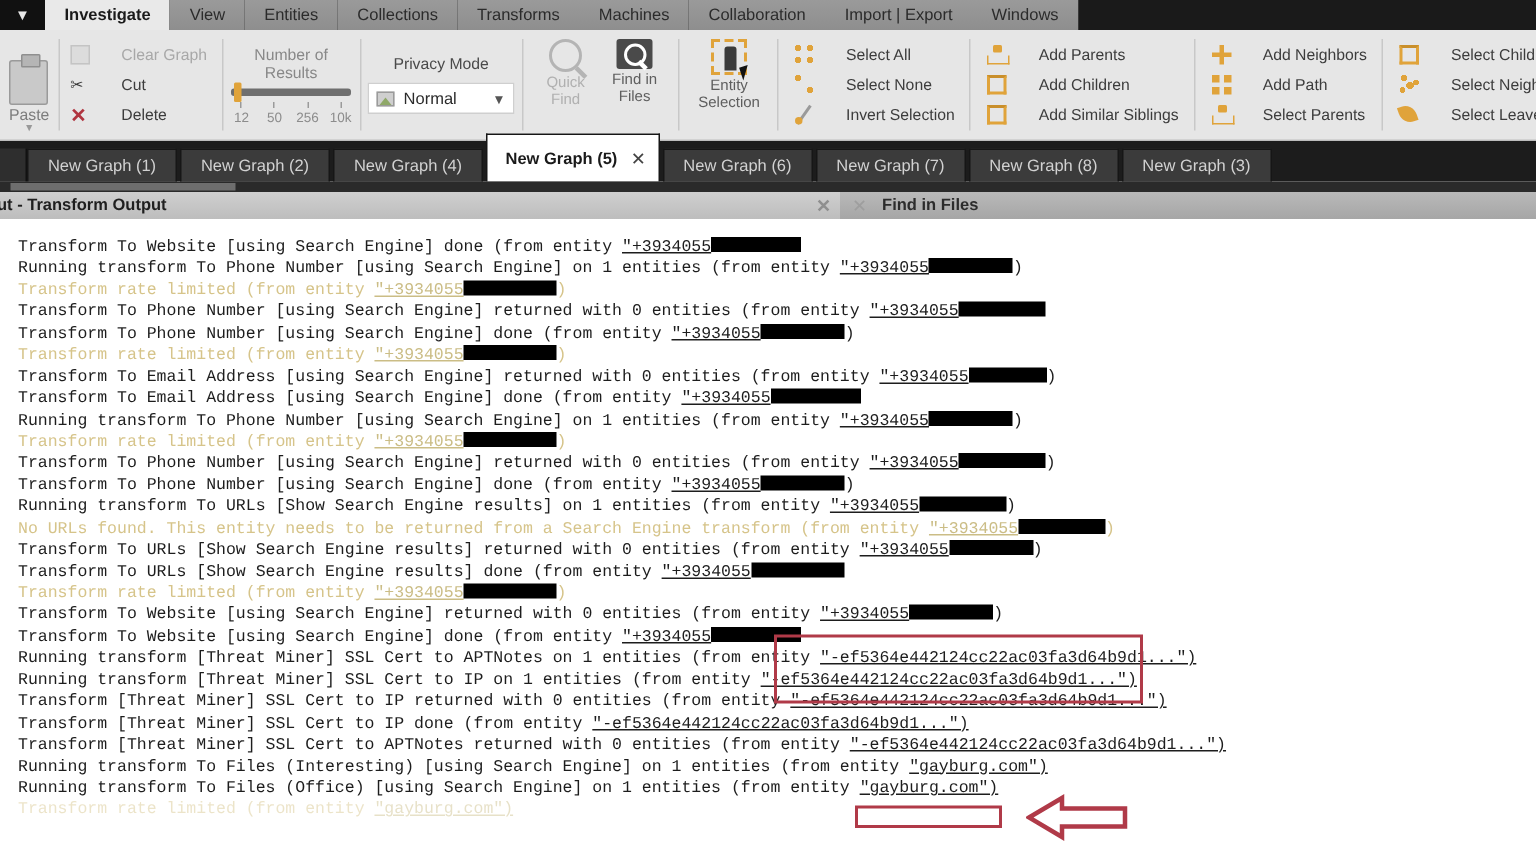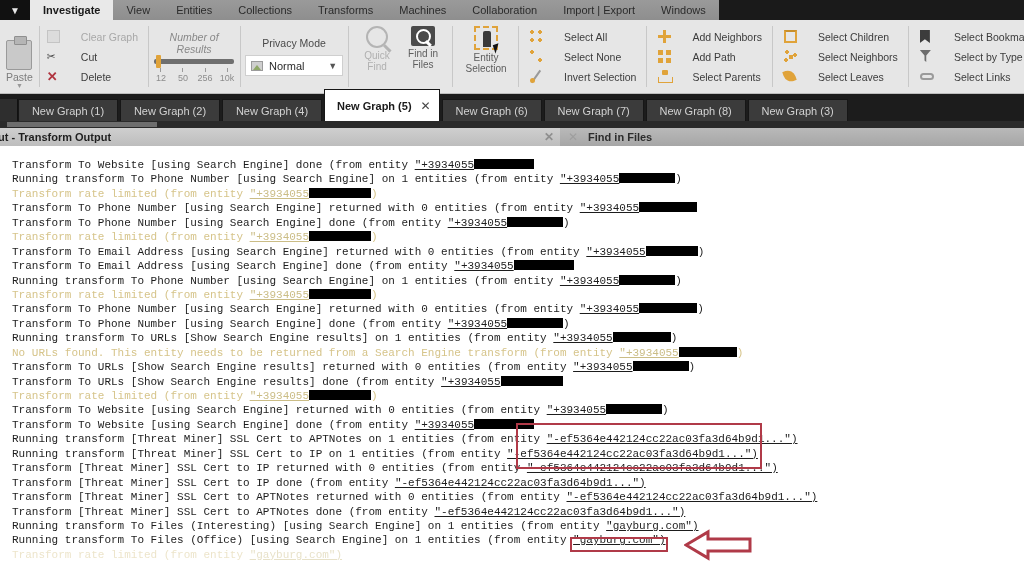--- a/index.html
+++ b/index.html
@@ -65,21 +65,21 @@
   }
   .paste-ico::before {
     content:""; position: absolute; top:-5px; left: 7px; width: 11px; height: 7px;
     background: #b5b5b5; border:1px solid #8f8f8f; border-radius:1px;
   }
   .paste-lbl { font-size: 10.5px; color: #7d7d7d; text-align: center; }
   .caret-sm { font-size: 7px; color:#999; text-align:center; line-height:6px;}
 
   
   .slider-group { width: 92px; align-items: center; }
-  .sg-title { font-size:10.5px; color:#888; text-align:center; margin-bottom:4px;font-style:italic;}
+  .sg-title { font-size:10.5px; color:#888; text-align:center; margin-bottom:4px;}
   .slider-track { width: 80px; height: 5px; background: #6f6f6f; border-radius:2px;
                   position: relative; margin-bottom: 4px;}
   .slider-knob { position:absolute; left: 2px; top:-4px; width: 5px; height: 13px;
                  background:#e0a33a; border-radius:1px;}
   .ticks { display:flex; width: 84px; justify-content: space-between;
            font-size: 9px; color:#8c8c8c; }
   .ticks .tk { text-align:center; width: 18px;}
   .tickmarks { display:flex; width: 84px; justify-content: space-between; margin-bottom:1px;}
   .tickmarks span { width:1px; height:4px; background:#9a9a9a; display:block; margin:0 8px;}
 
@@ -338,20 +338,34 @@
     <div class="rbtn">
       <span class="icon ic-dots-o"></span>
       <span>Select None</span>
     </div>
     <div class="rbtn">
       <span class="icon ic-slash"></span>
       <span>Invert Selection</span>
     </div>
   </div>
 
+  <div class="rgroup" style="padding-left:8px;">
+    <div class="rbtn">
+      <span class="icon ic-tree"></span>
+      <span>Add Parents</span>
+    </div>
+    <div class="rbtn">
+      <span class="icon ic-box"></span>
+      <span>Add Children</span>
+    </div>
+    <div class="rbtn">
+      <span class="icon ic-box"></span>
+      <span>Add Similar Siblings</span>
+    </div>
+  </div>
 
   <div class="rgroup" style="padding-left:8px;">
     <div class="rbtn">
       <span class="icon ic-plus"></span>
       <span>Add Neighbors</span>
     </div>
     <div class="rbtn">
       <span class="icon ic-4sq"></span>
       <span>Add Path</span>
     </div>
@@ -465,21 +479,20 @@
     <div class="ln">Transform To URLs [Show Search Engine results] returned with 0 entities (from entity <span class="ent">"+3934055</span><span class="redact" style="width: 56px;"></span>)</div>
     <div class="ln">Transform To URLs [Show Search Engine results] done (from entity <span class="ent">"+3934055</span><span class="redact" style="width: 62px;"></span></div>
     <div class="ln warn">Transform rate limited (from entity <span class="ent">"+3934055</span><span class="redact" style="width: 62px;"></span>)</div>
     <div class="ln">Transform To Website [using Search Engine] returned with 0 entities (from entity <span class="ent">"+3934055</span><span class="redact" style="width: 56px;"></span>)</div>
     <div class="ln">Transform To Website [using Search Engine] done (from entity <span class="ent">"+3934055</span><span class="redact" style="width: 60px;"></span></div>
     <div class="ln">Running transform [Threat Miner] SSL Cert to APTNotes on 1 entities (from entity <span class="ent">"-ef5364e442124cc22ac03fa3d64b9d1...")</span></div>
     <div class="ln">Running transform [Threat Miner] SSL Cert to IP on 1 entities (from entity <span class="ent">"-ef5364e442124cc22ac03fa3d64b9d1...")</span></div>
     <div class="ln">Transform [Threat Miner] SSL Cert to IP returned with 0 entities (from entity <span class="ent">"-ef5364e442124cc22ac03fa3d64b9d1...")</span></div>
     <div class="ln">Transform [Threat Miner] SSL Cert to IP done (from entity <span class="ent">"-ef5364e442124cc22ac03fa3d64b9d1...")</span></div>
     <div class="ln">Transform [Threat Miner] SSL Cert to APTNotes returned with 0 entities (from entity <span class="ent">"-ef5364e442124cc22ac03fa3d64b9d1...")</span></div>
-    <div class="ln">Transform [Threat Miner] SSL Cert to APTNotes done (from entity <span class="ent">"-ef5364e442124cc22ac03fa3d64b9d1...")</span></div>
     <div class="ln">Running transform To Files (Interesting) [using Search Engine] on 1 entities (from entity <span class="ent">"gayburg.com")</span></div>
     <div class="ln">Running transform To Files (Office) [using Search Engine] on 1 entities (from entity <span class="ent">"gayburg.com")</span></div>
     <div class="ln warn" style="opacity: 0.45;">Transform rate limited (from entity <span class="ent">"gayburg.com")</span></div>
   </div>
 
 <div class="anno-rect" style="left:516px; top:423px; width:246px; height:46px;"></div>
 <div class="anno-rect" style="left:570px; top:537px; width:98px; height:15px; border-width:2px;"></div>
 <svg class="anno-arrow" width="70" height="34" style="left:684px; top:528px;">
   <polygon points="2,17 24,4 24,11 66,11 66,23 24,23 24,30" fill="none" stroke="#b03a48" stroke-width="3"></polygon>
 </svg>

